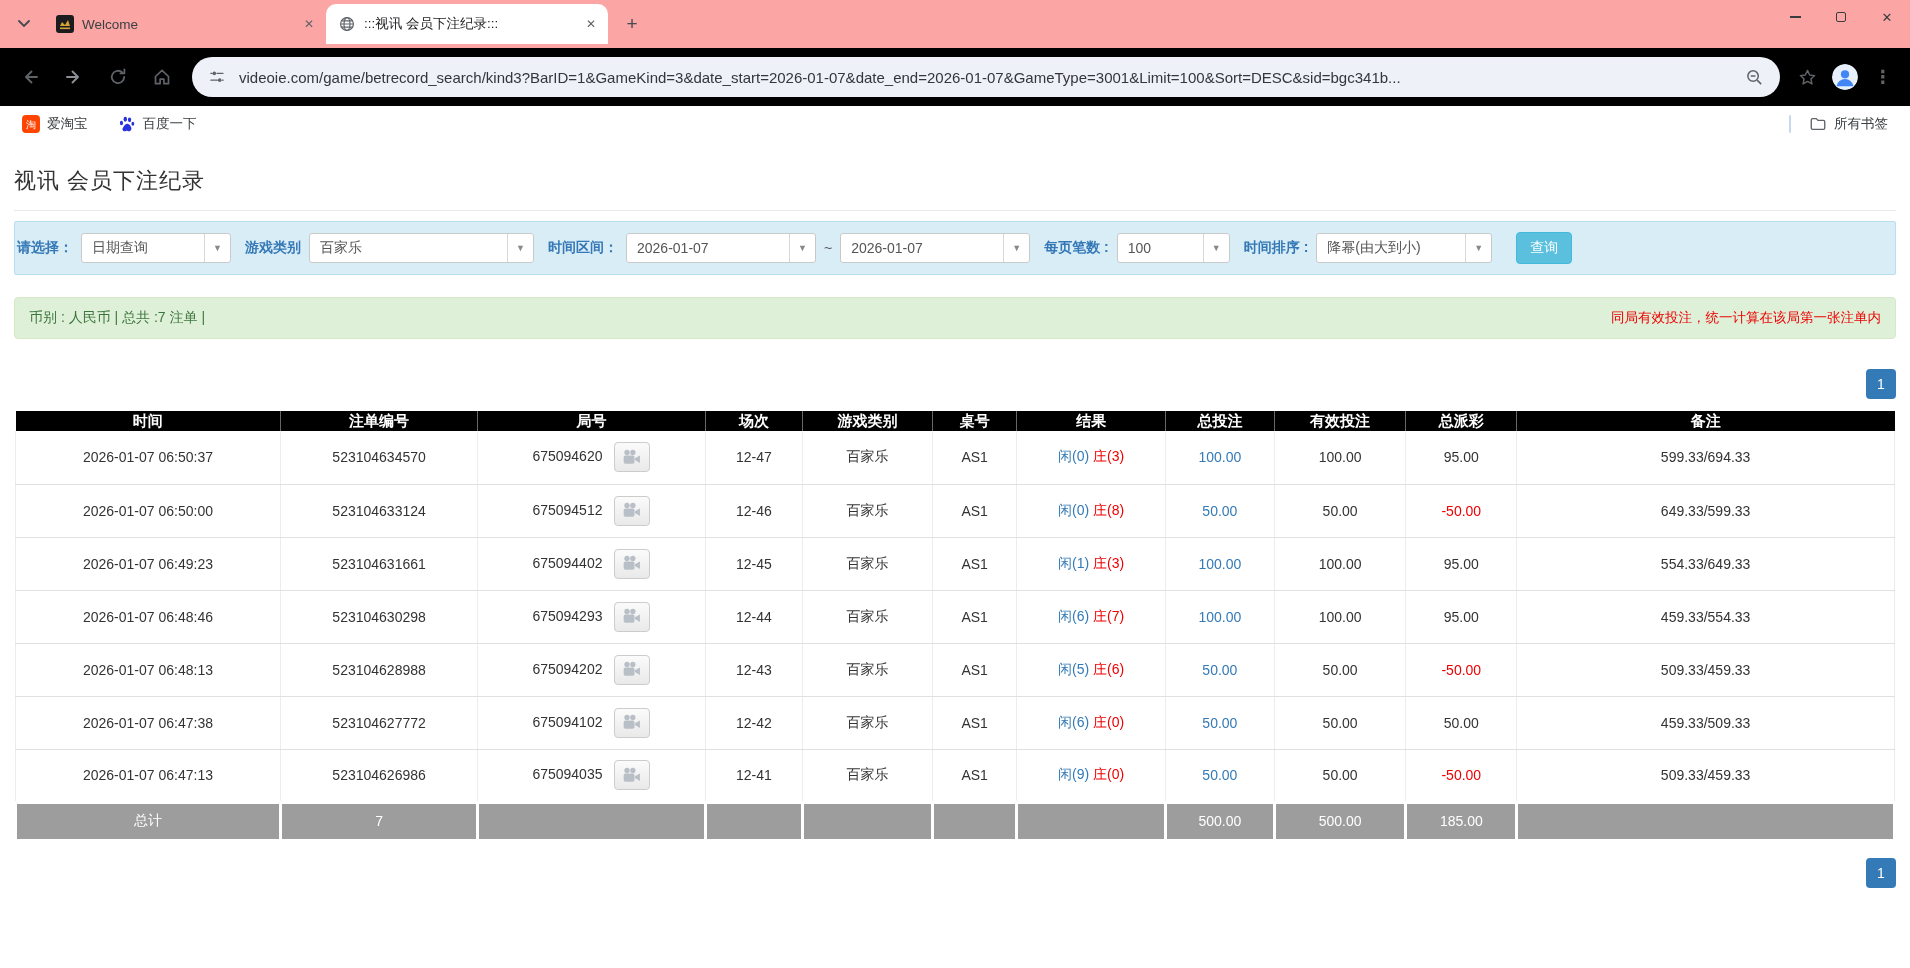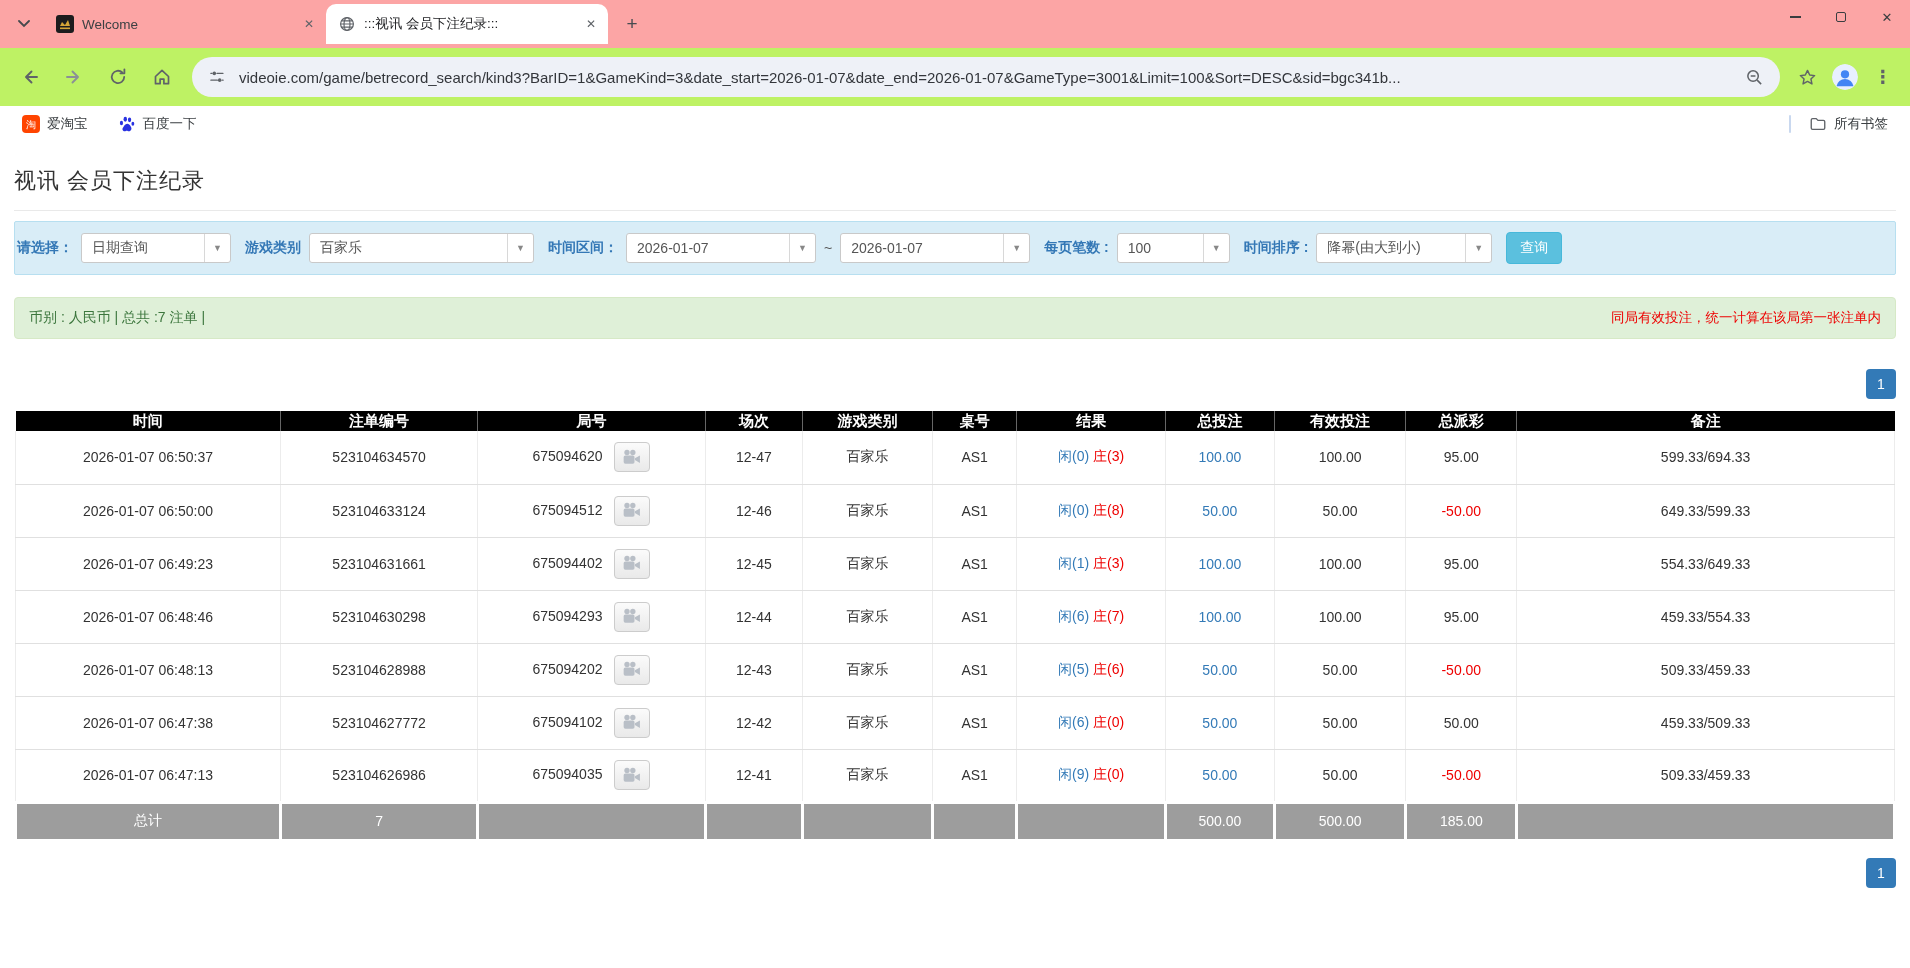--- a/index.html
+++ b/index.html
@@ -23,21 +23,21 @@
   .tab-close{width:18px; height:18px; line-height:18px; text-align:center; border-radius:50%;
     font-size:12px; color:#5f6368; cursor:pointer;}
   .new-tab{align-self:center; width:28px; height:28px; border:none; background:transparent;
     font-size:19px; color:#474b50; margin-left:10px; cursor:pointer;}
   .win-controls{margin-left:auto; align-self:flex-start; display:flex; height:34px;}
   .wc{width:46px; display:flex; align-items:center; justify-content:center; color:#3a3d40;
     font-size:13px; cursor:pointer;}
   .wc.min i{display:block; width:11px; height:1.5px; background:#3a3d40;}
   .wc.max i{display:block; width:10px; height:10px; border:1.5px solid #3a3d40; border-radius:2px;}
 
-  .toolbar{height:58px; background:#bef264; display:flex; align-items:center; padding:0 10px; gap:4px;}
+  .toolbar{height:58px; background:#000000; display:flex; align-items:center; padding:0 10px; gap:4px;}
   .nav-btn{width:40px; height:40px; border:none; background:transparent; border-radius:50%;
     display:flex; align-items:center; justify-content:center; cursor:pointer;}
   .omnibox{flex:1; height:40px; background:#eef1f7; border-radius:20px; display:flex;
     align-items:center; padding:0 14px; margin:0 6px; gap:11px; cursor:text;}
   .url{flex:1; font-size:15px; color:#33363b; white-space:nowrap; overflow:hidden;}
   .tool-icon{width:34px; height:34px; display:flex; align-items:center; justify-content:center; cursor:pointer;}
   .avatar-wrap{width:26px; height:26px; border-radius:50%; overflow:hidden; display:flex;}
 
   .bookmarks{height:36px; background:#fff; display:flex; align-items:center; padding:0 14px;
     font-size:13.5px; color:#3c4043;}
@@ -55,21 +55,21 @@
   .f-label{font-weight:bold; color:var(--label-blue); white-space:nowrap; margin-left:6px;}
   .f-label.first{margin-left:2px;}
   .select{display:flex; align-items:stretch; background:#fff; border:1px solid #c9c9c9;
     border-radius:3px; height:30px; cursor:pointer;}
   .select .val{display:flex; align-items:center; padding:0 10px; color:#555; flex:1; white-space:nowrap; overflow:hidden;}
   .select .arr{width:26px; display:flex; align-items:center; justify-content:center;
     border-left:1px solid #d8d8d8; color:#888; font-size:9px;}
   .w-qtype{width:150px;} .w-game{width:225px;} .w-date{width:190px;} .w-size{width:113px;} .w-sort{width:176px;}
   .tilde{color:#555;}
   .btn-search{background:var(--btn-cyan); border:1px solid #46b8da; color:#fff; font-size:14px;
-    height:32px; padding:0 13px; border-radius:4px; margin-left:6px; cursor:pointer;}
+    height:32px; padding:0 13px; border-radius:4px; margin-left:16px; cursor:pointer;}
 
   .info-bar{margin-top:22px; background:var(--info-bg); border:1px solid var(--info-border);
     border-radius:4px; height:42px; display:flex; align-items:center; justify-content:space-between;
     padding:0 14px; font-size:14px;}
   .info-left{color:var(--info-text);}
   .info-right{color:var(--danger-red); font-size:13.5px;}
 
   .pager{text-align:right;}
   .pager.top{margin:30px 0 12px;}
   .pager.bottom{margin:16px 0 0;}

